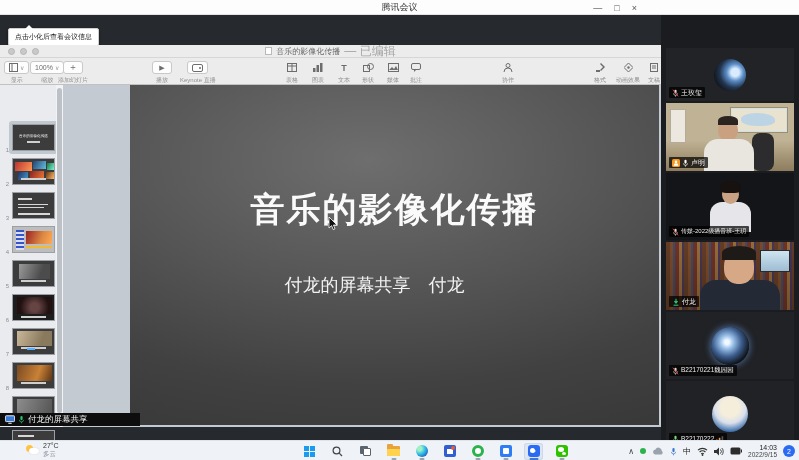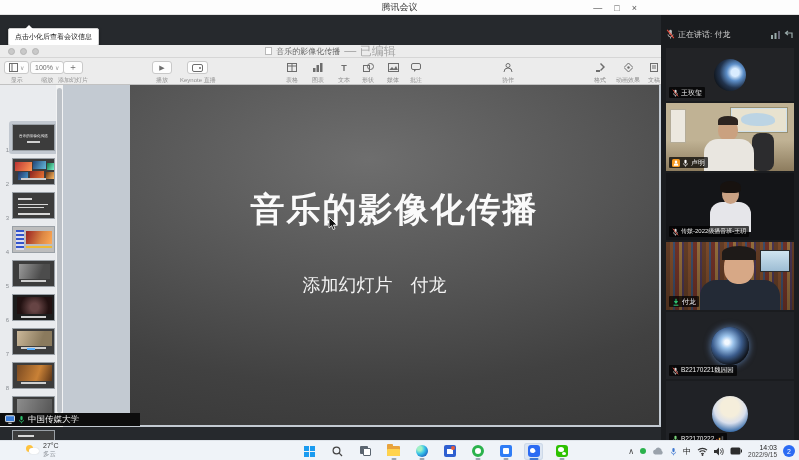--- a/index.html
+++ b/index.html
@@ -414,44 +414,28 @@
             <div class="bar" style="left:5px;top:14px;width:12px;height:1px"></div>
             <div class="bar" style="left:5px;top:18px;width:8px;height:1px"></div>
           </div>
       </div>
     </div>
     <div id="nav-scroll"></div>
     <div id="nav-thumb"></div>
 
     <div id="slide" class="abs">
       <div id="slide-title">音乐的影像化传播</div>
-      <div id="slide-sub">添加幻灯片　付龙</div>
+      <div id="slide-sub">付龙的屏幕共享　付龙</div>
       <svg id="cursor" width="10" height="14" viewBox="0 0 10 14">
           <path d="M1 0v11l2.6-2.4 1.6 4 1.8-.8-1.6-3.8H9z" fill="#111" stroke="#fff" stroke-width="0.8"></path>
         </svg>
     </div>
   </div>
 
   <div id="panel" class="abs">
-    <div id="speakbar">
-      <svg width="9" height="10" viewBox="0 0 10 12">
-          <rect x="3.4" y="1" width="3.2" height="6" rx="1.6" fill="#bbb"></rect>
-          <path d="M2 6.5a3 3 0 0 0 6 0M5 9.5v2" stroke="#bbb" fill="none"></path>
-          <line x1="1" y1="1" x2="9" y2="11" stroke="#e74c3c" stroke-width="1.3"></line>
-        </svg>
-      <span class="sp-txt">正在讲话: 付龙</span>
-      <svg width="10" height="9" viewBox="0 0 10 9">
-          <rect x="0" y="5" width="2" height="4" fill="#9aa"></rect>
-          <rect x="3.5" y="3" width="2" height="6" fill="#9aa"></rect>
-          <rect x="7" y="1" width="2" height="8" fill="#667"></rect>
-        </svg>
-      <svg width="10" height="9" viewBox="0 0 10 9">
-          <path d="M8 8V3H2M4 1L1.5 3L4 5" fill="none" stroke="#9aa" stroke-width="1.2"></path>
-        </svg>
-    </div>
 
     <div class="tile" style="top:33px;height:53px">
       <div class="v1bg"></div>
       <div class="avatar av1"></div>
       <div class="nametag">
         <svg width="7" height="8" viewBox="0 0 10 12">
             <rect x="3.4" y="1" width="3.2" height="6" rx="1.6" fill="#ddd"></rect>
             <path d="M2 6.5a3 3 0 0 0 6 0M5 9.5v2" stroke="#ddd" fill="none"></path>
             <line x1="1" y1="1" x2="9" y2="11" stroke="#e74c3c" stroke-width="1.3"></line>
           </svg>
@@ -550,21 +534,21 @@
 
   <div id="sharebar" class="abs">
     <svg width="10" height="9" viewBox="0 0 12 10">
         <rect x="0.5" y="0.5" width="11" height="7" rx="1" fill="#3a7bd5" stroke="#fff"></rect>
         <line x1="4" y1="9.5" x2="8" y2="9.5" stroke="#fff" stroke-width="1.2"></line>
       </svg>
     <svg width="7" height="9" viewBox="0 0 10 12">
         <rect x="3.4" y="1" width="3.2" height="6" rx="1.6" fill="#2ec16e"></rect>
         <path d="M2 6.5a3 3 0 0 0 6 0M5 9.5v2" stroke="#2ec16e" fill="none"></path>
       </svg>
-    <span class="sh-txt">中国传媒大学</span>
+    <span class="sh-txt">付龙的屏幕共享</span>
   </div>
 
   <div id="taskbar" class="abs">
     <div id="weather">
       <span class="w-ico">
           <span class="sun"></span>
           <span class="cld"></span>
         </span>
       <span>
           <div class="wt">27°C</div>

